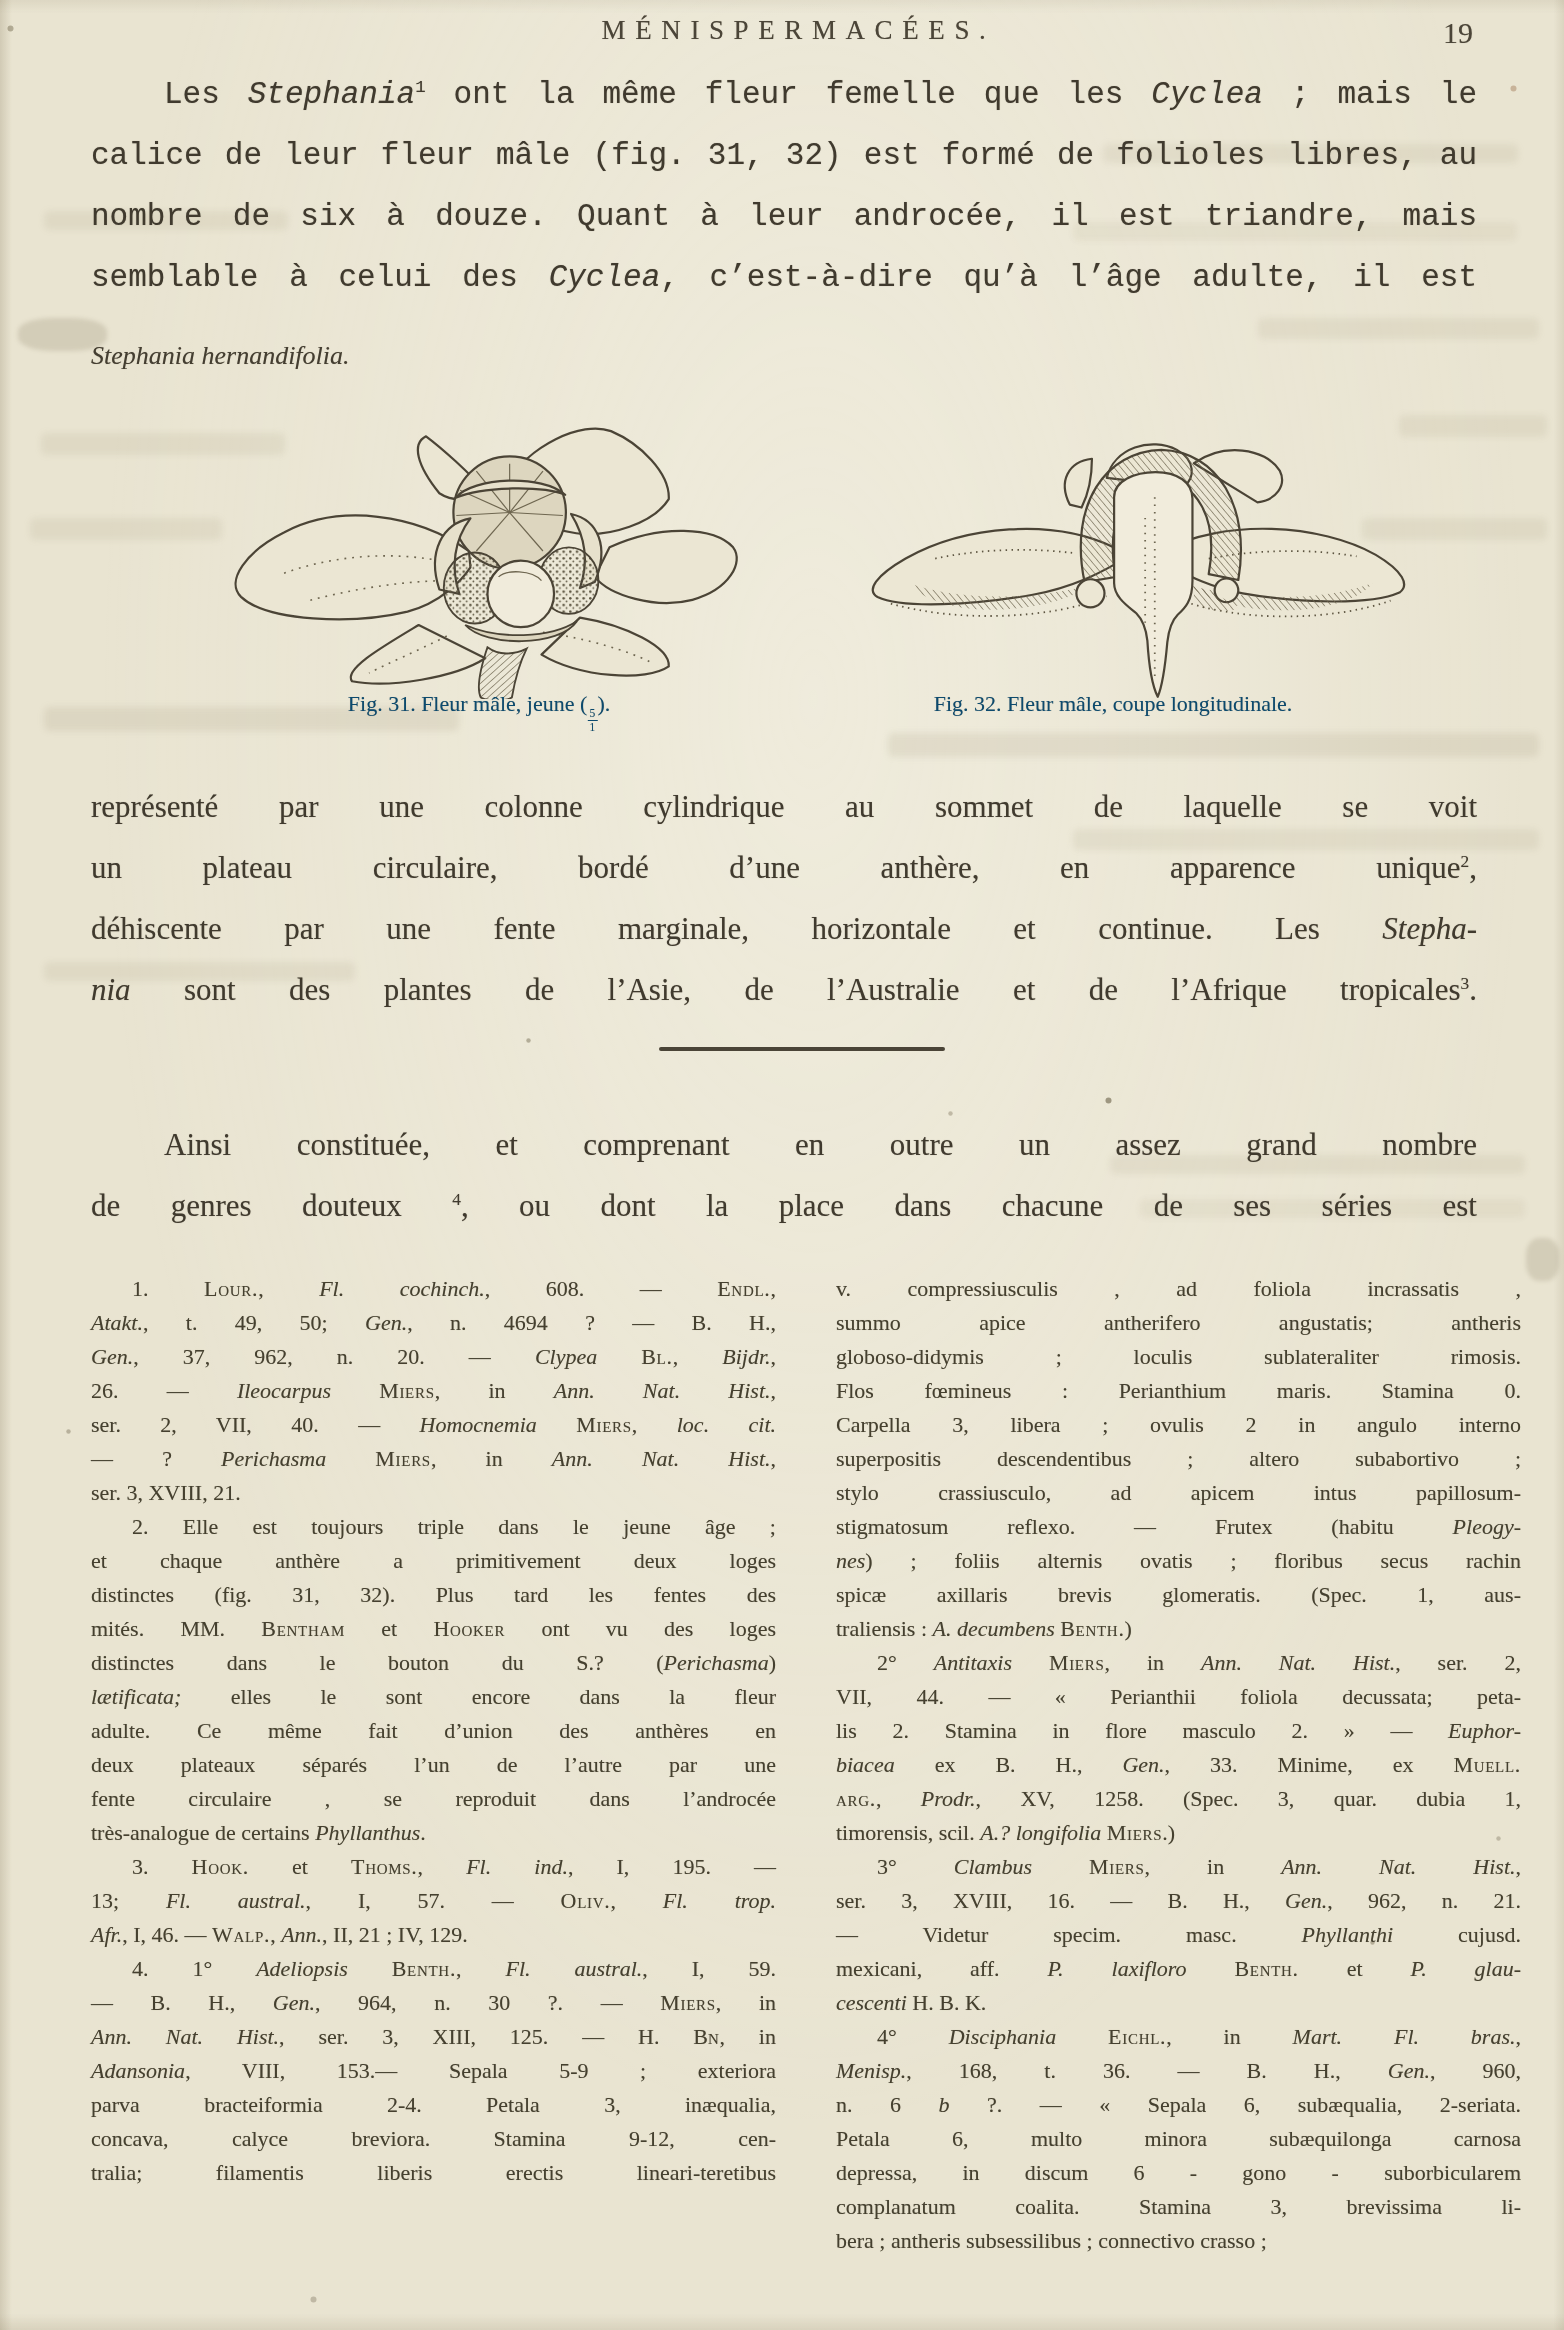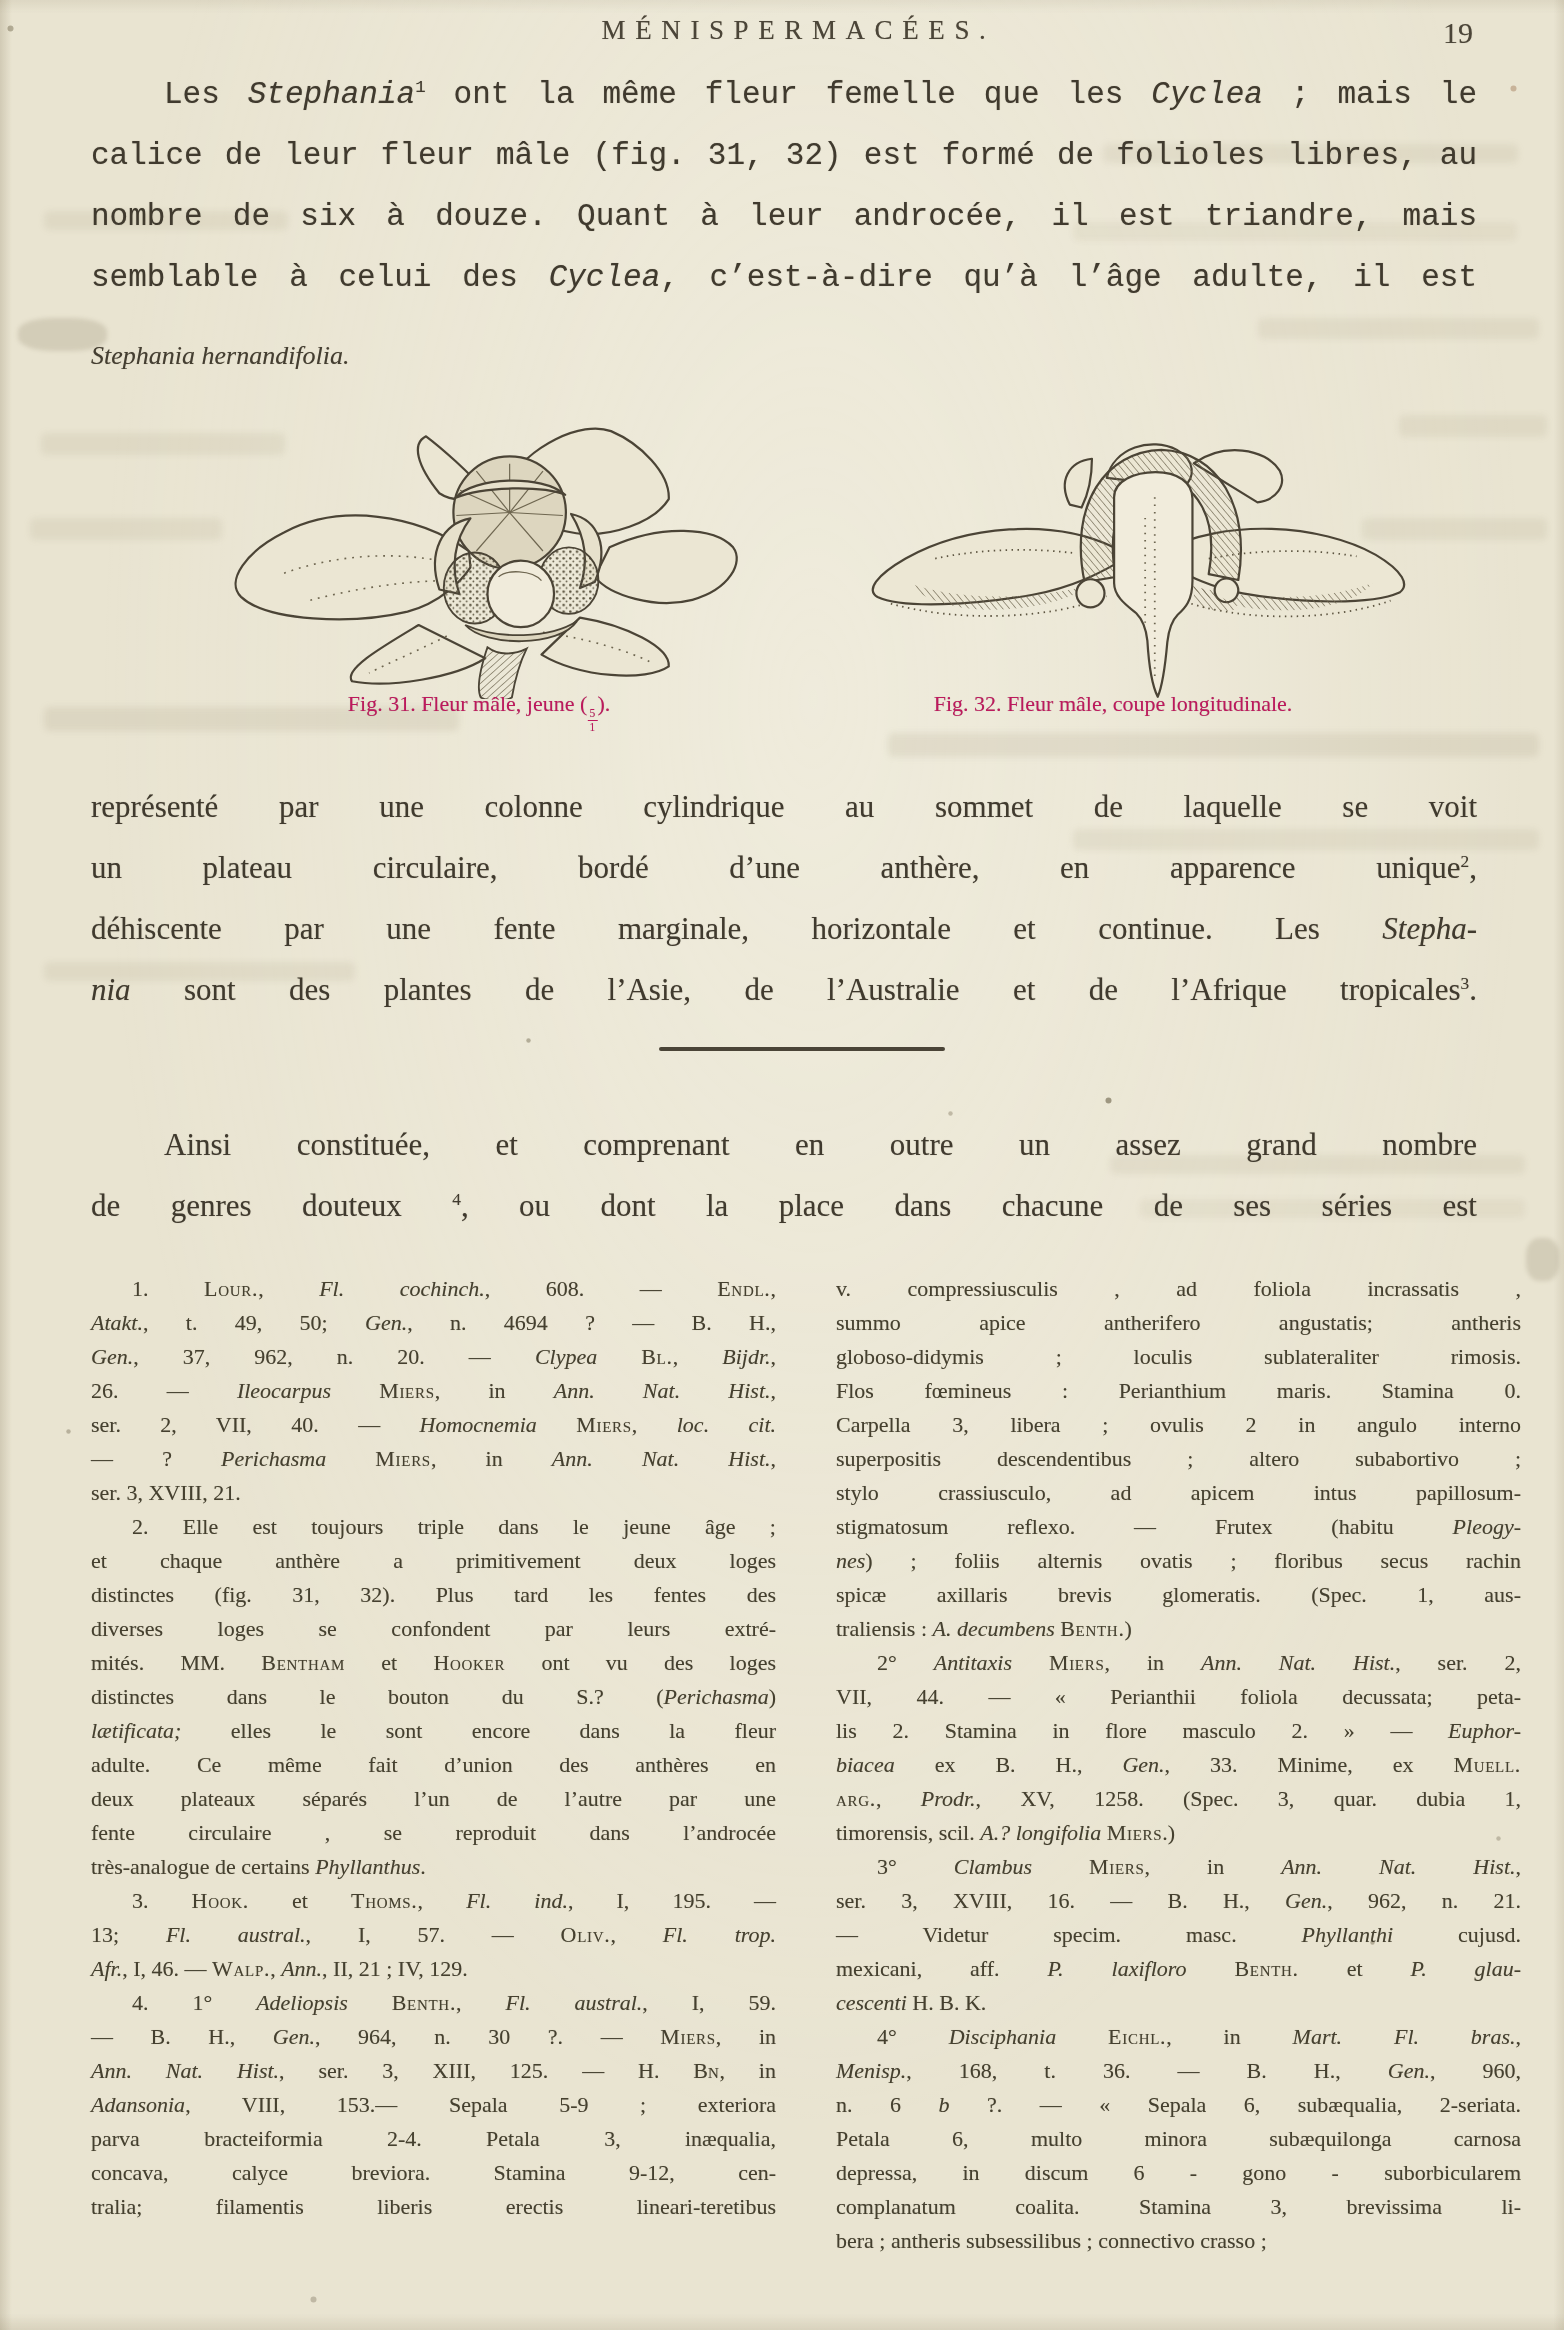--- a/index.html
+++ b/index.html
@@ -41,21 +41,21 @@
   i{font-style:italic;}
   .sc{font-variant:small-caps;letter-spacing:0.7px;}
   sup{font-size:.56em;vertical-align:super;line-height:0;}
   
   .fig-title{
     top:341px;left:63px;width:1415px;text-align:center;
     font-size:26px;font-style:italic;color:#443e31;
     text-shadow:0 0 0.7px rgba(64,58,42,.4);
   }
   .caption{
-    top:691px;font-size:22px;color:#be185d;white-space:nowrap;
+    top:691px;font-size:22px;color:#0c4a6e;white-space:nowrap;
     transform:translateX(-50%);text-shadow:0 0 0.7px rgba(64,58,42,.35);
   }
   .caption .tline{text-align:center;text-align-last:center;}
   .cap31{left:451px;}
   .cap32{left:1085px;}
   .frac{
     display:inline-flex;flex-direction:column;align-items:center;
     font-size:.52em;line-height:1.12;vertical-align:-0.55em;
   }
   .frac .num{border-bottom:1.5px solid currentColor;padding:0 2.2px;}
@@ -251,21 +251,20 @@
     <div class="tline lind">1. <span class="sc">Lour.</span>, <i>Fl. cochinch.</i>, 608. — <span class="sc">Endl.</span>,</div>
     <div class="tline"><i>Atakt.</i>, t. 49, 50; <i>Gen.</i>, n. 4694 ? — B. H.,</div>
     <div class="tline"><i>Gen.</i>, 37, 962, n. 20. — <i>Clypea</i> <span class="sc">Bl.</span>, <i>Bijdr.</i>,</div>
     <div class="tline">26. — <i>Ileocarpus</i> <span class="sc">Miers</span>, in <i>Ann. Nat. Hist.</i>,</div>
     <div class="tline">ser. 2, VII, 40. — <i>Homocnemia</i> <span class="sc">Miers</span>, <i>loc. cit.</i></div>
     <div class="tline">— ? <i>Perichasma</i> <span class="sc">Miers</span>, in <i>Ann. Nat. Hist.</i>,</div>
     <div class="tline lend">ser. 3, XVIII, 21.</div>
     <div class="tline lind">2. Elle est toujours triple dans le jeune âge ;</div>
     <div class="tline">et chaque anthère a primitivement deux loges</div>
     <div class="tline">distinctes (fig. 31, 32). Plus tard les fentes des</div>
-    <div class="tline">diverses loges se confondent par leurs extré-</div>
     <div class="tline">mités. MM. <span class="sc">Bentham</span> et <span class="sc">Hooker</span> ont vu des loges</div>
     <div class="tline">distinctes dans le bouton du S.? (<i>Perichasma</i>)</div>
     <div class="tline"><i>lætificata;</i> elles le sont encore dans la fleur</div>
     <div class="tline">adulte. Ce même fait d’union des anthères en</div>
     <div class="tline">deux plateaux séparés l’un de l’autre par une</div>
     <div class="tline">fente circulaire , se reproduit dans l’androcée</div>
     <div class="tline lend">très-analogue de certains <i>Phyllanthus</i>.</div>
     <div class="tline lind">3. <span class="sc">Hook.</span> et <span class="sc">Thoms.</span>, <i>Fl. ind.</i>, I, 195. —</div>
     <div class="tline">13; <i>Fl. austral.</i>, I, 57. — <span class="sc">Oliv.</span>, <i>Fl. trop.</i></div>
     <div class="tline lend"><i>Afr.</i>, I, 46. — <span class="sc">Walp.</span>, <i>Ann.</i>, II, 21 ; IV, 129.</div>

